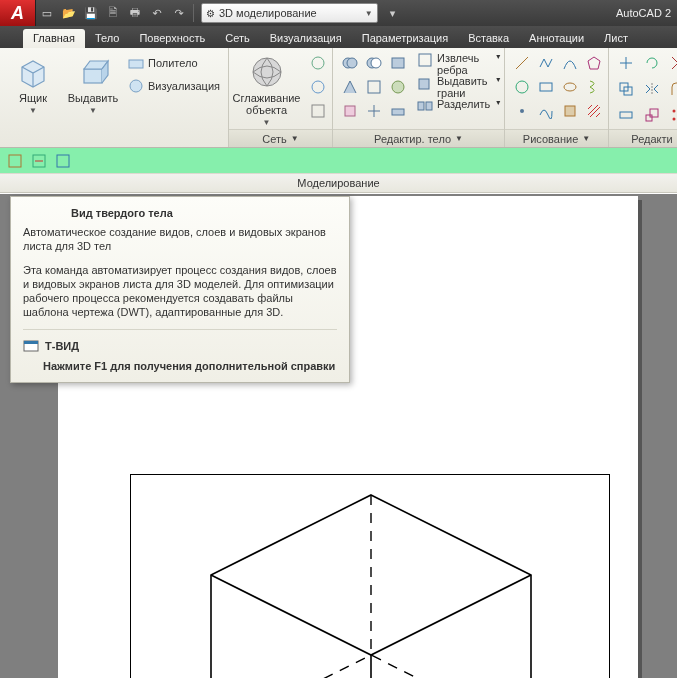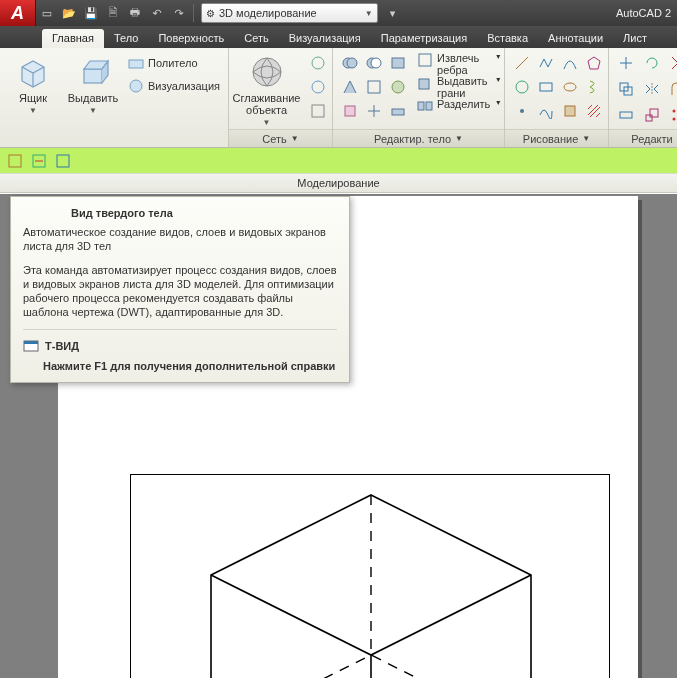--- a/index.html
+++ b/index.html
@@ -10,21 +10,21 @@
   .app-logo { width: 36px; height: 26px; background: linear-gradient(#e03030,#a01010); display:flex; align-items:center; justify-content:center; color:#fff; font-weight:bold; font-size:18px; font-style:italic; border-right:1px solid #222;}
   .qa-btn { width:20px; height:20px; margin:0 1px; display:flex; align-items:center; justify-content:center; color:#ccc; font-size:11px; border-radius:2px; }
   .qa-sep { width:1px; height:18px; background:#666; margin:0 3px; }
   .workspace-combo { display:flex; align-items:center; height:20px; background:linear-gradient(#fff,#e8e8e8); border:1px solid #888; border-radius:2px; margin:0 4px; padding:0 4px; color:#333; font-size:11px; gap:4px; }
   .workspace-combo .gear { font-size:10px; }
   .workspace-combo .caret { font-size:8px; color:#555; }
   .title-spacer { flex:1; }
   .app-title { margin-right:6px; color:#eee; font-size:11px; }
   
   
-  .menubar { height:22px; background:linear-gradient(#4d4d4d,#3a3a3a); display:flex; align-items:flex-end; padding-left:42px; gap:0; }
+  .menubar { height:22px; background:linear-gradient(#4d4d4d,#3a3a3a); display:flex; align-items:flex-end; padding-left:23px; gap:0; }
   .menuitem { color:#eee; font-size:11px; padding:3px 10px 4px; cursor:default; }
   .menuitem.active { background:linear-gradient(#f7f7f2,#efeee7); color:#222; border-radius:3px 3px 0 0; }
   
   
   .ribbon { height:100px; background:linear-gradient(#f7f7f2,#e9e8df); border-bottom:1px solid #b9b8ae; display:flex; }
   .panel { border-right:1px solid #c9c8bd; display:flex; flex-direction:column; }
   .panel-body { flex:1; display:flex; align-items:flex-start; padding:4px 6px 2px; gap:6px; }
   .panel-title { height:18px; background:linear-gradient(#e6e5da,#d8d7cb); border-top:1px solid #cfcec3; font-size:11px; color:#444; display:flex; align-items:center; justify-content:center; gap:4px; }
   .panel-title .caret { font-size:8px; }
   
@@ -37,21 +37,21 @@
   .smallrow .ico { width:16px; height:16px; display:flex; align-items:center; justify-content:center; }
   .smallgrid { display:grid; grid-template-columns:repeat(3,22px); grid-auto-rows:22px; gap:2px; }
   .smallgrid .cell, .iconbtn { width:22px; height:22px; display:flex; align-items:center; justify-content:center; border-radius:2px; }
   
   .col { display:flex; flex-direction:column; gap:1px; }
   .labeled-row { display:flex; gap:4px; font-size:11px; color:#333; height:22px; padding:0 2px;}
   .labeled-row .ico { width:16px; height:16px; }
   .labeled-row .caret { font-size:8px; margin-left:2px; }
 
   
-  .subbar { height:26px; background:#bef264; border-bottom:1px solid #ccc; display:flex; align-items:center; padding:0 4px; gap:2px; position:relative;}
+  .subbar { height:26px; background:#86efac; border-bottom:1px solid #ccc; display:flex; align-items:center; padding:0 4px; gap:2px; position:relative;}
   .subbar .iconbtn { width:22px; height:22px; border:1px solid transparent;}
   .subbar-title { position:absolute; left:0; right:0; bottom:-20px; height:20px; background:linear-gradient(#f2f2ee,#e8e7de); border-top:1px solid #dcdad0; border-bottom:1px solid #c9c8bd; font-size:11px; color:#333; display:flex; align-items:center; justify-content:center;}
   .pin { position:absolute; left:4px; bottom:-18px; font-size:10px; color:#666;}
   
   
   .canvas { position:absolute; left:0; right:0; top:194px; bottom:0; background:#7f7f7f; }
   .paper-shadow { position:absolute; left:62px; top:6px; width:580px; height:600px; background:#555; }
   .paper { position:absolute; left:58px; top:2px; width:580px; height:600px; background:#fff; }
   .viewport { position:absolute; left:130px; top:280px; width:480px; height:360px; border:1.5px solid #000; background:#fff;}
   

